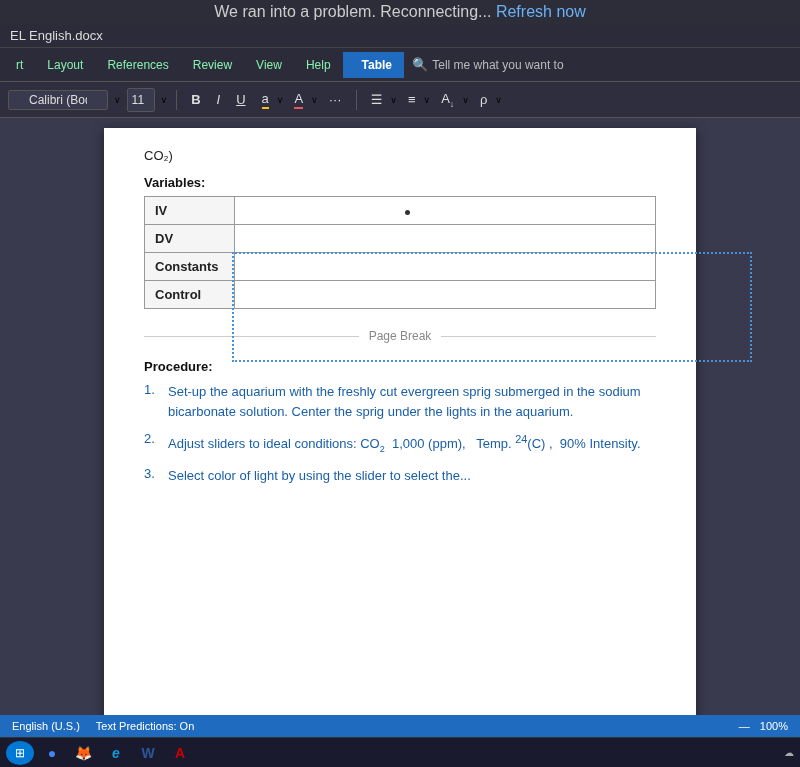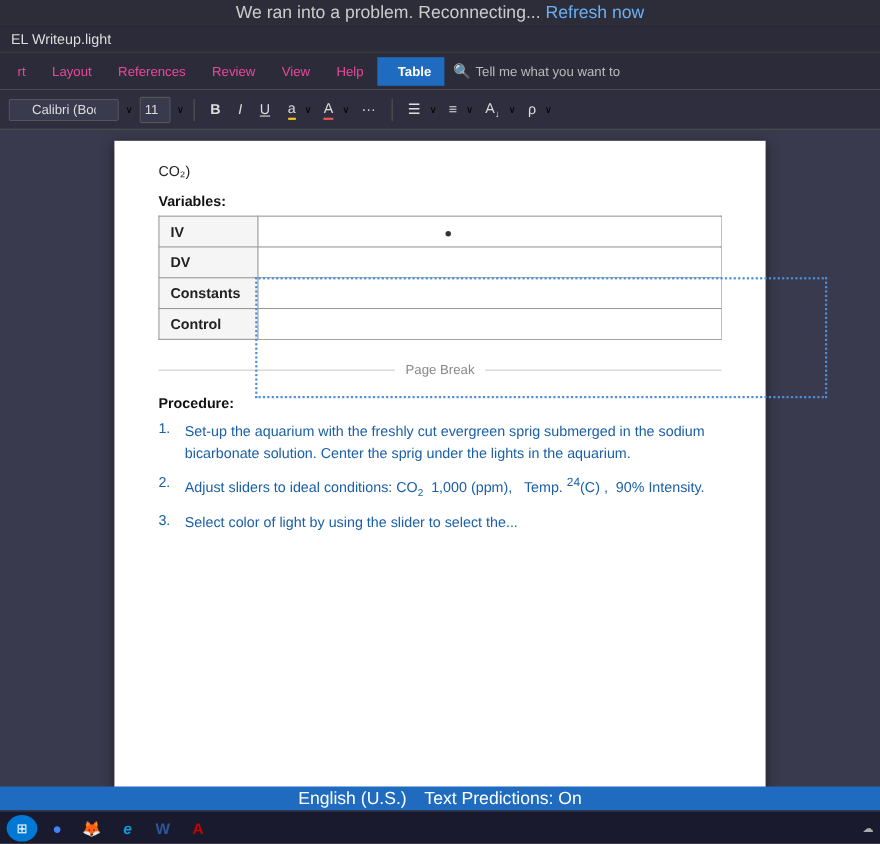--- a/index.html
+++ b/index.html
@@ -38,21 +38,21 @@
     
     .ribbon-tabs {
       background: #2b2b3a;
       display: flex;
       align-items: center;
       padding: 0 4px;
       border-bottom: 1px solid #555;
       height: 34px;
     }
     .ribbon-tab {
-      color: #ec4899;
+      color: #86efac;
       font-size: 12px;
       padding: 6px 12px;
       cursor: pointer;
       border: none;
       background: none;
       white-space: nowrap;
     }
     .ribbon-tab.active {
       background: #1e6bbf;
       color: #fff;
@@ -266,31 +266,30 @@
 
     
     sub {
       font-size: 9px;
     }
 
     
     .status-bar {
       background: #1e6bbf;
       color: #fff;
-      font-size: 16px;
+      font-size: 11px;
       display: flex;
       align-items: center;
       justify-content: space-between;
       padding: 3px 12px;
       height: 22px;
       position: absolute;
       bottom: 30px;
       left: 0;
       width: 100%;
-      flex-direction: column;
     }
     .status-left {
       display: flex;
       gap: 16px;
     }
     .status-right {
       display: flex;
       align-items: center;
       gap: 10px;
     }
@@ -352,21 +351,21 @@
   </style>
 </head>
 <body>
 
 <div class="top-notice">
   <span>We ran into a problem. Reconnecting...</span>
   <a href="#">Refresh now</a>
 </div>
 
 <div class="title-bar">
-  <span>EL Writeup.light</span>
+  <span>EL English.docx</span>
 </div>
 
 <div class="ribbon-tabs">
   <button class="ribbon-tab">rt</button>
   <button class="ribbon-tab">Layout</button>
   <button class="ribbon-tab">References</button>
   <button class="ribbon-tab">Review</button>
   <button class="ribbon-tab">View</button>
   <button class="ribbon-tab">Help</button>
   <button class="ribbon-tab active">Table</button>

